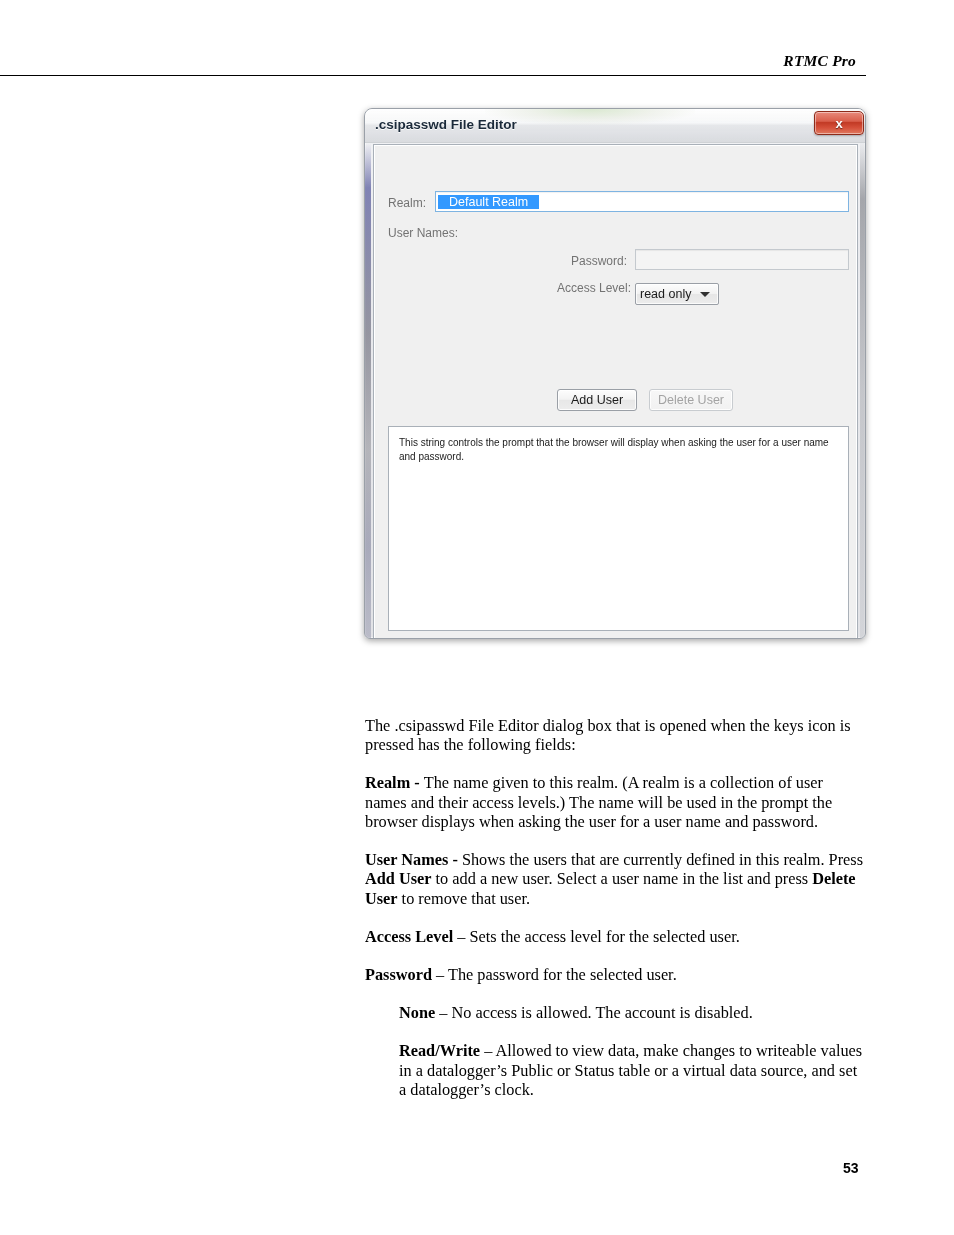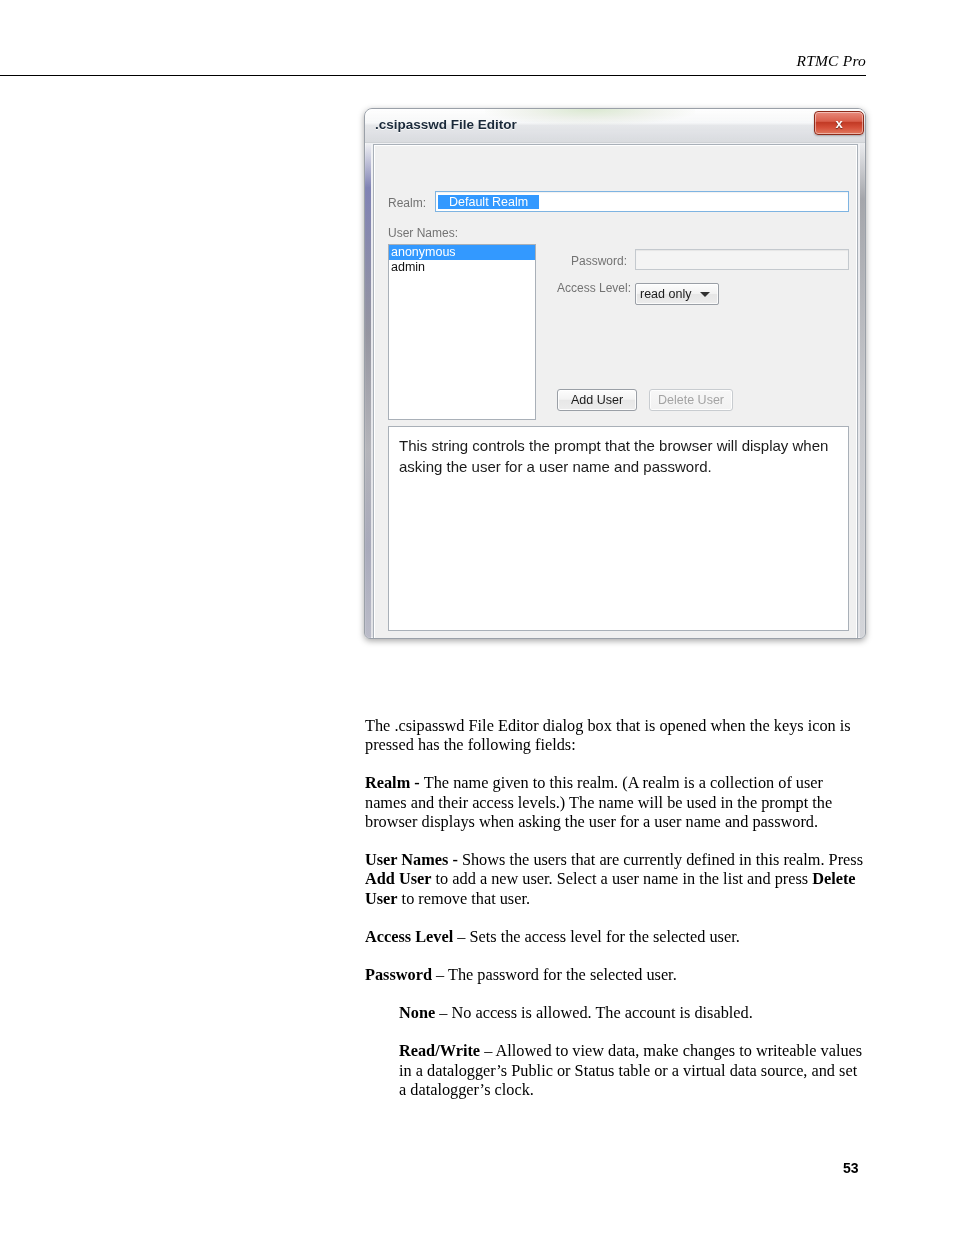--- a/index.html
+++ b/index.html
@@ -19,25 +19,25 @@
   
   .page-header {
     position: absolute;
     left: 0;
     top: 52px;
     width: 866px;
     height: 28px;
   }
   .header-title {
     position: absolute;
-    right: 0;
+    right: 10px;
     top: 0;
     font-family: "Liberation Serif", serif;
     font-style: italic;
-    font-weight: normal;
+    font-weight: bold;
     font-size: 15.5px;
     letter-spacing: 0.2px;
     color: #000;
   }
   .header-rule {
     position: absolute;
     left: 0;
     top: 23px;
     width: 866px;
     height: 0;
@@ -310,21 +310,21 @@
     position: absolute;
     left: 14px; top: 281px;
     width: 461px; height: 205px;
     background: #ffffff;
     border: 1px solid #a9b0b8;
     box-sizing: border-box;
     padding: 9px 10px;
   }
   #description-text {
     font-family: "Liberation Sans", sans-serif;
-    font-size: 15px;
+    font-size: 10px;
     color: #1b1b1b;
     line-height: 1.38;
     white-space: pre-wrap;
   }
 
   #apply-btn  { position: absolute; left: 14px;  top: 500px; width: 85px; height: 23px; }
   #cancel-btn { position: absolute; left: 116px; top: 500px; width: 85px; height: 23px; }
   #read-btn   { position: absolute; left: 210px; top: 500px; width: 85px; height: 23px; }
   #save-btn   { position: absolute; left: 304px; top: 500px; width: 85px; height: 23px; }
 
@@ -383,24 +383,20 @@
     </div>
 
     <div class="client">
 
       <div class="lbl" id="realm-label">Realm:</div>
       <div class="textbox" id="realm-input">
         <span class="sel-text">Default Realm</span>
       </div>
 
       <div class="lbl" id="usernames-label">User Names:</div>
-      <div id="userlist">
-        <div class="user-item selected">anonymous</div>
-        <div class="user-item">admin</div>
-      </div>
 
       <div class="lbl" id="password-label">Password:</div>
       <div class="textbox disabled" id="password-input"></div>
 
       <div class="lbl" id="access-label">Access Level:</div>
       <div id="access-select">
         <span class="sel-val">read only</span>
         <span class="caret"></span>
       </div>
 

